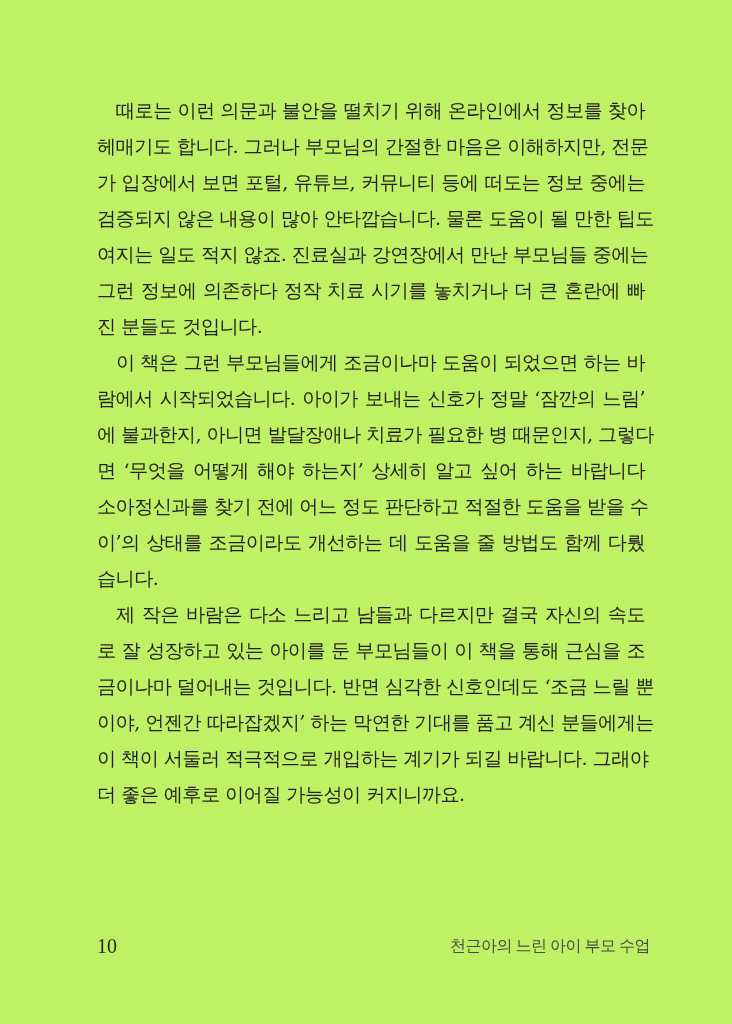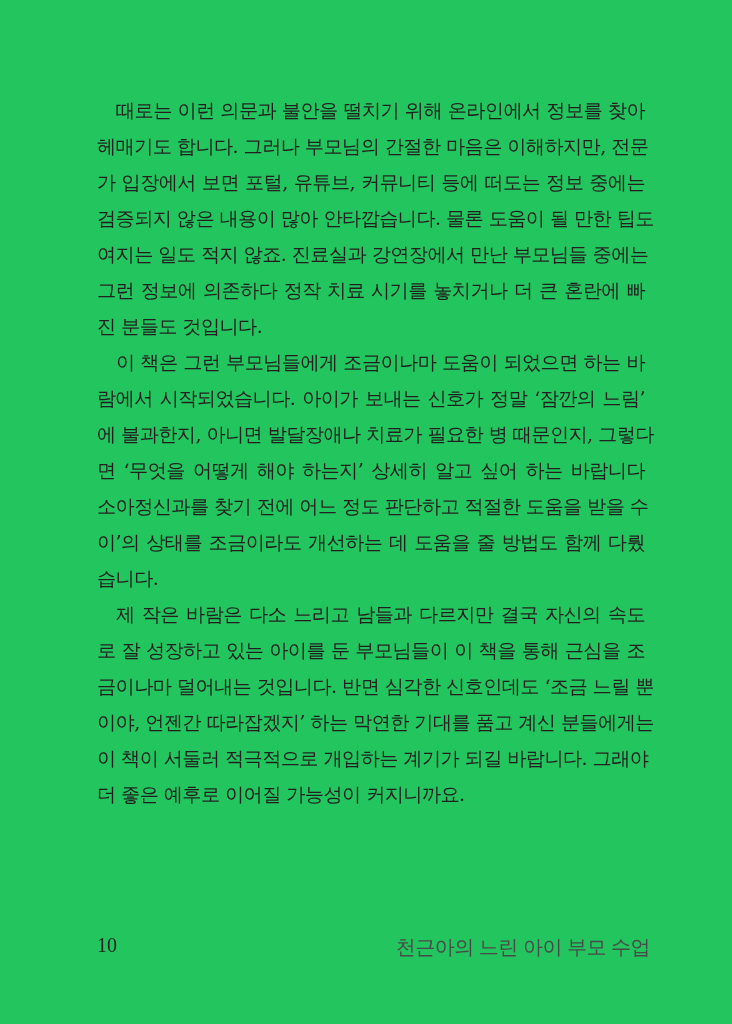--- a/index.html
+++ b/index.html
@@ -13,21 +13,21 @@
       position: relative;
       overflow: hidden;
       color: #231f20;
       font-family: "DejaVu Serif", "Liberation Serif", serif;
     }
     .page {
       position: absolute;
       left: 0; top: 0;
       width: 732px;
       height: 1024px;
-      background: #22c55e;
+      background: #bef264;
     }
     .body-text {
       position: absolute;
       left: 97px;
       top: 93px;
       width: 548px;
     }
     .line {
       display: block;
       height: 36px;
@@ -45,30 +45,30 @@
       text-align-last: left;
     }
     .footer {
       position: absolute;
       left: 97px;
       top: 934px;
       width: 548px;
       height: 24px;
       display: flex;
       justify-content: space-between;
-      align-items: flex-start;
+      align-items: center;
     }
     .page-number {
       font-family: "Liberation Serif", "DejaVu Serif", serif;
       font-size: 20px;
       color: #231f20;
     }
     .running-title {
-      font-family: Liberation Sans, sans-serif;
-      font-size: 20px;
+      font-family: Liberation Serif, serif;
+      font-size: 16px;
       color: #4a4a4a;
       letter-spacing: -0.5px;
       margin-right: -5px;
       margin-left: 39px;
     }
   </style>
 </head>
 <body>
 
 <div class="page">

